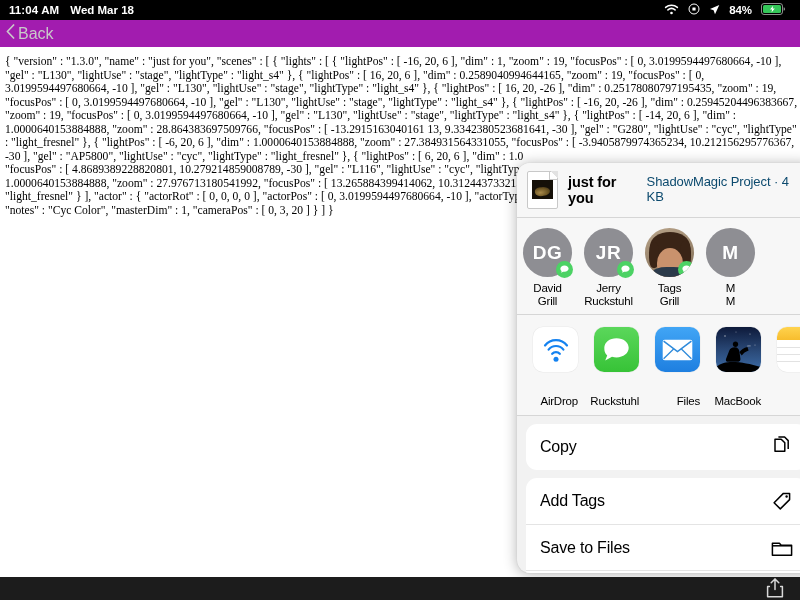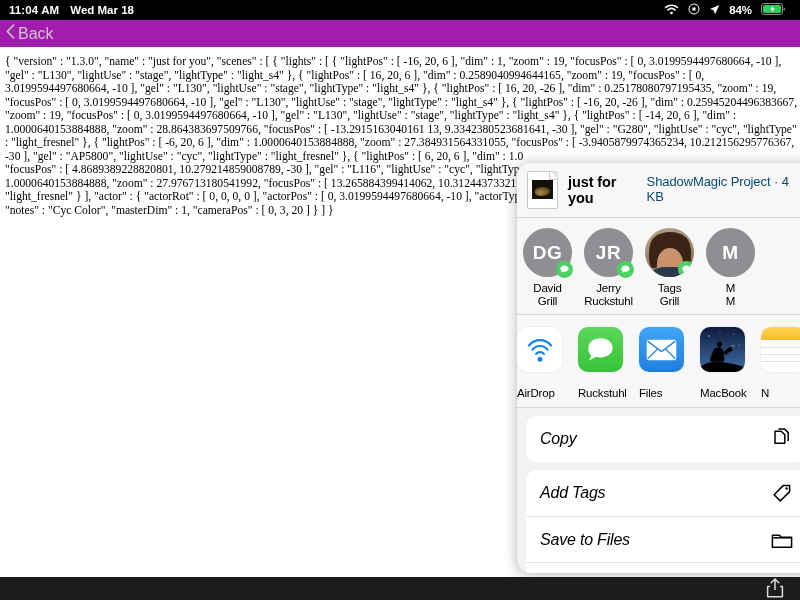--- a/index.html
+++ b/index.html
@@ -81,21 +81,21 @@
     width:34px; height:12px; background:#2b3a4a; border-radius:40% 40% 0 0; }
   .badge { position:absolute; right:-1px; bottom:-1px; width:17px; height:17px; border-radius:50%;
     background:#fff; display:flex; align-items:center; justify-content:center; }
   .badge-msg { background:#4cd264; }
   .cname { font-size:11.5px; color:#000; line-height:13px; text-align:center; letter-spacing:-.2px; }
 
   
   .row-apps { display:flex; padding:12px 0 8px 0; background:#f7f7f7;
     border-bottom:.5px solid #d6d6d6; }
   .app { width:61px; flex:0 0 auto; display:flex; flex-direction:column;
-    align-items:flex-start; gap:15px; cursor:pointer; }
+    align-items:flex-end; gap:23px; cursor:pointer; }
   .appicon { width:45px; height:45px; border-radius:10px; position:relative; overflow:hidden;
     box-shadow:0 0 0 .5px rgba(0,0,0,.06); }
   .aname { font-size:11.5px; color:#000; letter-spacing:-.2px; }
 
   .ic-airdrop { background:#fff; display:flex; align-items:center; justify-content:center; }
   .ic-messages { background:linear-gradient(180deg,#5bd75b,#37c337); display:flex;
     align-items:center; justify-content:center; }
   .ic-mail { background:linear-gradient(180deg,#41a5f5,#1e7fe0); display:flex;
     align-items:center; justify-content:center; }
   .ic-kindle { background:linear-gradient(180deg,#0e1a3a,#2b4b7a 55%, #3d6da8); position:relative; }
@@ -103,21 +103,21 @@
   .ic-notes .ntop { position:absolute; left:0; top:0; width:100%; height:13px;
     background:linear-gradient(180deg,#ffd34e,#f7bd2e); }
   .ic-notes .nline { position:absolute; left:0; width:100%; height:.8px; background:#e2e2e2; }
 
   
   .actions { padding:8px 0 0 0; }
   .acard { background:#fff; border-radius:11px; margin:0 9px 8px 9px; overflow:hidden; }
   .arow { height:46px; display:flex; align-items:center; justify-content:space-between;
     padding:0 14px; cursor:pointer; }
   .arow + .arow { border-top:.5px solid #e4e4e4; }
-  .alabel { font-size:16px; color:#000; letter-spacing:-.2px;font-style:italic; }
+  .alabel { font-size:16px; color:#000; letter-spacing:-.2px; }
   .aicon { width:24px; height:24px; display:flex; align-items:center; justify-content:center; }
 </style>
 </head>
 <body>
 
 <div id="screen">
 
   <div class="statusbar">
     <div class="sb-left">
       <span class="sb-time">11:04 AM</span>

